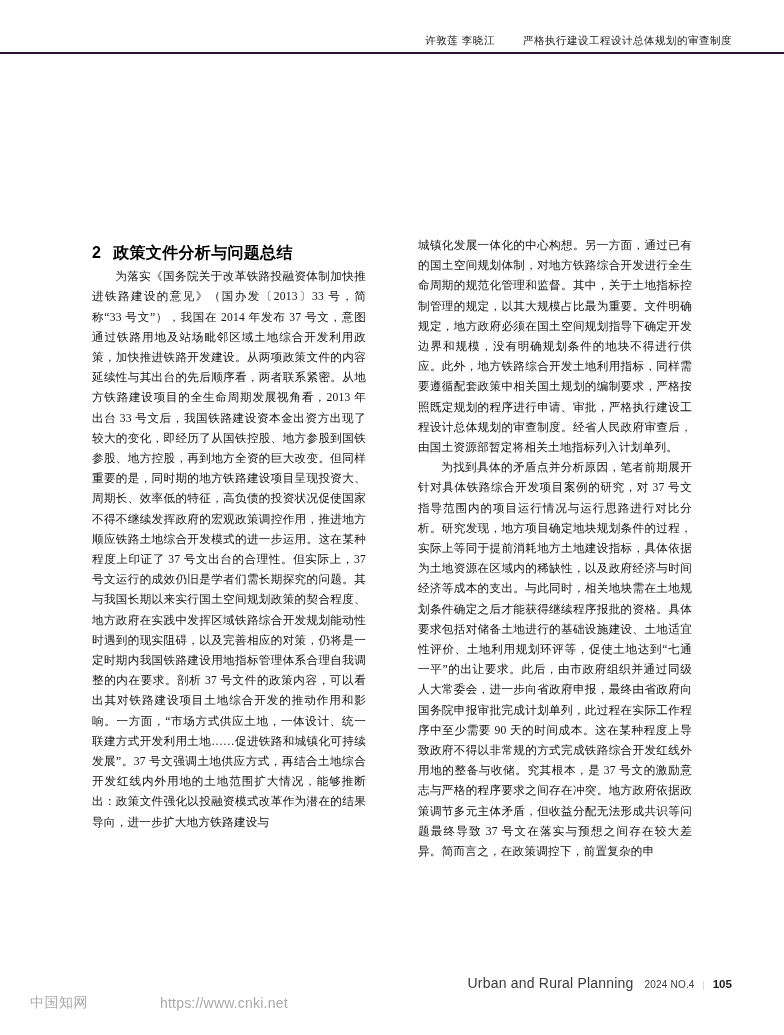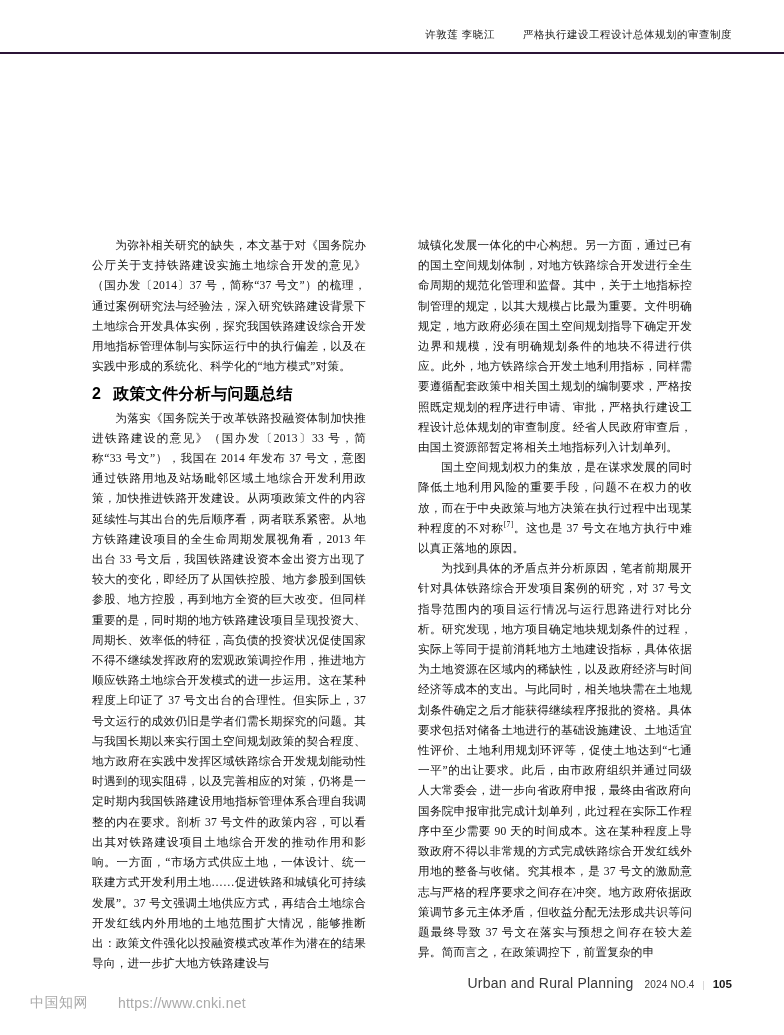--- a/index.html
+++ b/index.html
@@ -17,21 +17,21 @@
   }
 
   
   #running-head {
     position: absolute;
     left: 0;
     top: 28px;
     width: 784px;
     height: 26px;
     display: flex;
-    align-items: flex-start;
+    align-items: center;
     justify-content: flex-end;
     padding-right: 52px;
     box-sizing: border-box;
   }
   .rh-authors {
     font-size: 10.5px;
     letter-spacing: 0.6px;
     color: #1a1a1a;
     margin-right: 28px;
     white-space: nowrap;
@@ -141,20 +141,21 @@
   }
 
   
   #watermark {
     position: absolute;
     left: 30px;
     top: 994px;
     display: flex;
     align-items: center;
     white-space: nowrap;
+    gap: 42px;
   }
   .wm-cn {
     font-family: "Liberation Sans", "DejaVu Sans", sans-serif;
     font-size: 14px;
     color: #a9a9a9;
     letter-spacing: 0.5px;
   }
   .wm-url {
     font-family: "Liberation Sans", "DejaVu Sans", sans-serif;
     font-size: 14px;
@@ -169,35 +170,33 @@
 <div id="running-head">
   <span class="rh-authors">许敦莲  李晓江</span>
   <span class="rh-title">严格执行建设工程设计总体规划的审查制度</span>
 </div>
 <div id="header-rule"></div>
 
 <div id="article-body">
 
   <div class="column" id="column-left">
 
-    <p class="para">为弥补相关研究的缺失，本文基于对《国务院办公厅关于支持铁路建设实施土地综合开发的意见》（国办发〔2014〕37 号，简称“37 号文”）的梳理，通过案例研究法与经验法，深入研究铁路建设背景下土地综合开发具体实例，探究我国铁路建设综合开发用地指标管理体制与实际运行中的执行偏差，以及在实践中形成的系统化、科学化的“地方模式”对策。</p>
 
     <h2 class="section-heading">
       <span class="sec-num">2</span><span>政策文件分析与问题总结</span>
     </h2>
 
     <p class="para">为落实《国务院关于改革铁路投融资体制加快推进铁路建设的意见》（国办发〔2013〕33 号，简称“33 号文”），我国在 2014 年发布 37 号文，意图通过铁路用地及站场毗邻区域土地综合开发利用政策，加快推进铁路开发建设。从两项政策文件的内容延续性与其出台的先后顺序看，两者联系紧密。从地方铁路建设项目的全生命周期发展视角看，2013 年出台 33 号文后，我国铁路建设资本金出资方出现了较大的变化，即经历了从国铁控股、地方参股到国铁参股、地方控股，再到地方全资的巨大改变。但同样重要的是，同时期的地方铁路建设项目呈现投资大、周期长、效率低的特征，高负债的投资状况促使国家不得不继续发挥政府的宏观政策调控作用，推进地方顺应铁路土地综合开发模式的进一步运用。这在某种程度上印证了 37 号文出台的合理性。但实际上，37 号文运行的成效仍旧是学者们需长期探究的问题。其与我国长期以来实行国土空间规划政策的契合程度、地方政府在实践中发挥区域铁路综合开发规划能动性时遇到的现实阻碍，以及完善相应的对策，仍将是一定时期内我国铁路建设用地指标管理体系合理自我调整的内在要求。剖析 37 号文件的政策内容，可以看出其对铁路建设项目土地综合开发的推动作用和影响。一方面，“市场方式供应土地，一体设计、统一联建方式开发利用土地……促进铁路和城镇化可持续发展”。37 号文强调土地供应方式，再结合土地综合开发红线内外用地的土地范围扩大情况，能够推断出：政策文件强化以投融资模式改革作为潜在的结果导向，进一步扩大地方铁路建设与</p>
 
   </div>
 
   <div class="column" id="column-right">
 
     <p class="para noindent">城镇化发展一体化的中心构想。另一方面，通过已有的国土空间规划体制，对地方铁路综合开发进行全生命周期的规范化管理和监督。其中，关于土地指标控制管理的规定，以其大规模占比最为重要。文件明确规定，地方政府必须在国土空间规划指导下确定开发边界和规模，没有明确规划条件的地块不得进行供应。此外，地方铁路综合开发土地利用指标，同样需要遵循配套政策中相关国土规划的编制要求，严格按照既定规划的程序进行申请、审批，严格执行建设工程设计总体规划的审查制度。经省人民政府审查后，由国土资源部暂定将相关土地指标列入计划单列。</p>
 
-    <p class="para"><span>国土空间规划权力的集放，是在谋求发展的同时降低土地利用风险的重要手段，问题不在权力的收放，而在于中央政策与地方决策在执行过程中出现某种程度的不对称</span><sup class="cite">[7]</sup><span>。这也是 37 号文在地方执行中难以真正落地的原因。</span></p>
 
 
     <p class="para">为找到具体的矛盾点并分析原因，笔者前期展开针对具体铁路综合开发项目案例的研究，对 37 号文指导范围内的项目运行情况与运行思路进行对比分析。研究发现，地方项目确定地块规划条件的过程，实际上等同于提前消耗地方土地建设指标，具体依据为土地资源在区域内的稀缺性，以及政府经济与时间经济等成本的支出。与此同时，相关地块需在土地规划条件确定之后才能获得继续程序报批的资格。具体要求包括对储备土地进行的基础设施建设、土地适宜性评价、土地利用规划环评等，促使土地达到“七通一平”的出让要求。此后，由市政府组织并通过同级人大常委会，进一步向省政府申报，最终由省政府向国务院申报审批完成计划单列，此过程在实际工作程序中至少需要 90 天的时间成本。这在某种程度上导致政府不得以非常规的方式完成铁路综合开发红线外用地的整备与收储。究其根本，是 37 号文的激励意志与严格的程序要求之间存在冲突。地方政府依据政策调节多元主体矛盾，但收益分配无法形成共识等问题最终导致 37 号文在落实与预想之间存在较大差异。简而言之，在政策调控下，前置复杂的申</p>
 
   </div>
 </div>
 
 <div id="footer">
   <div id="footer-right">
     <span class="f-journal">Urban and Rural Planning</span>

